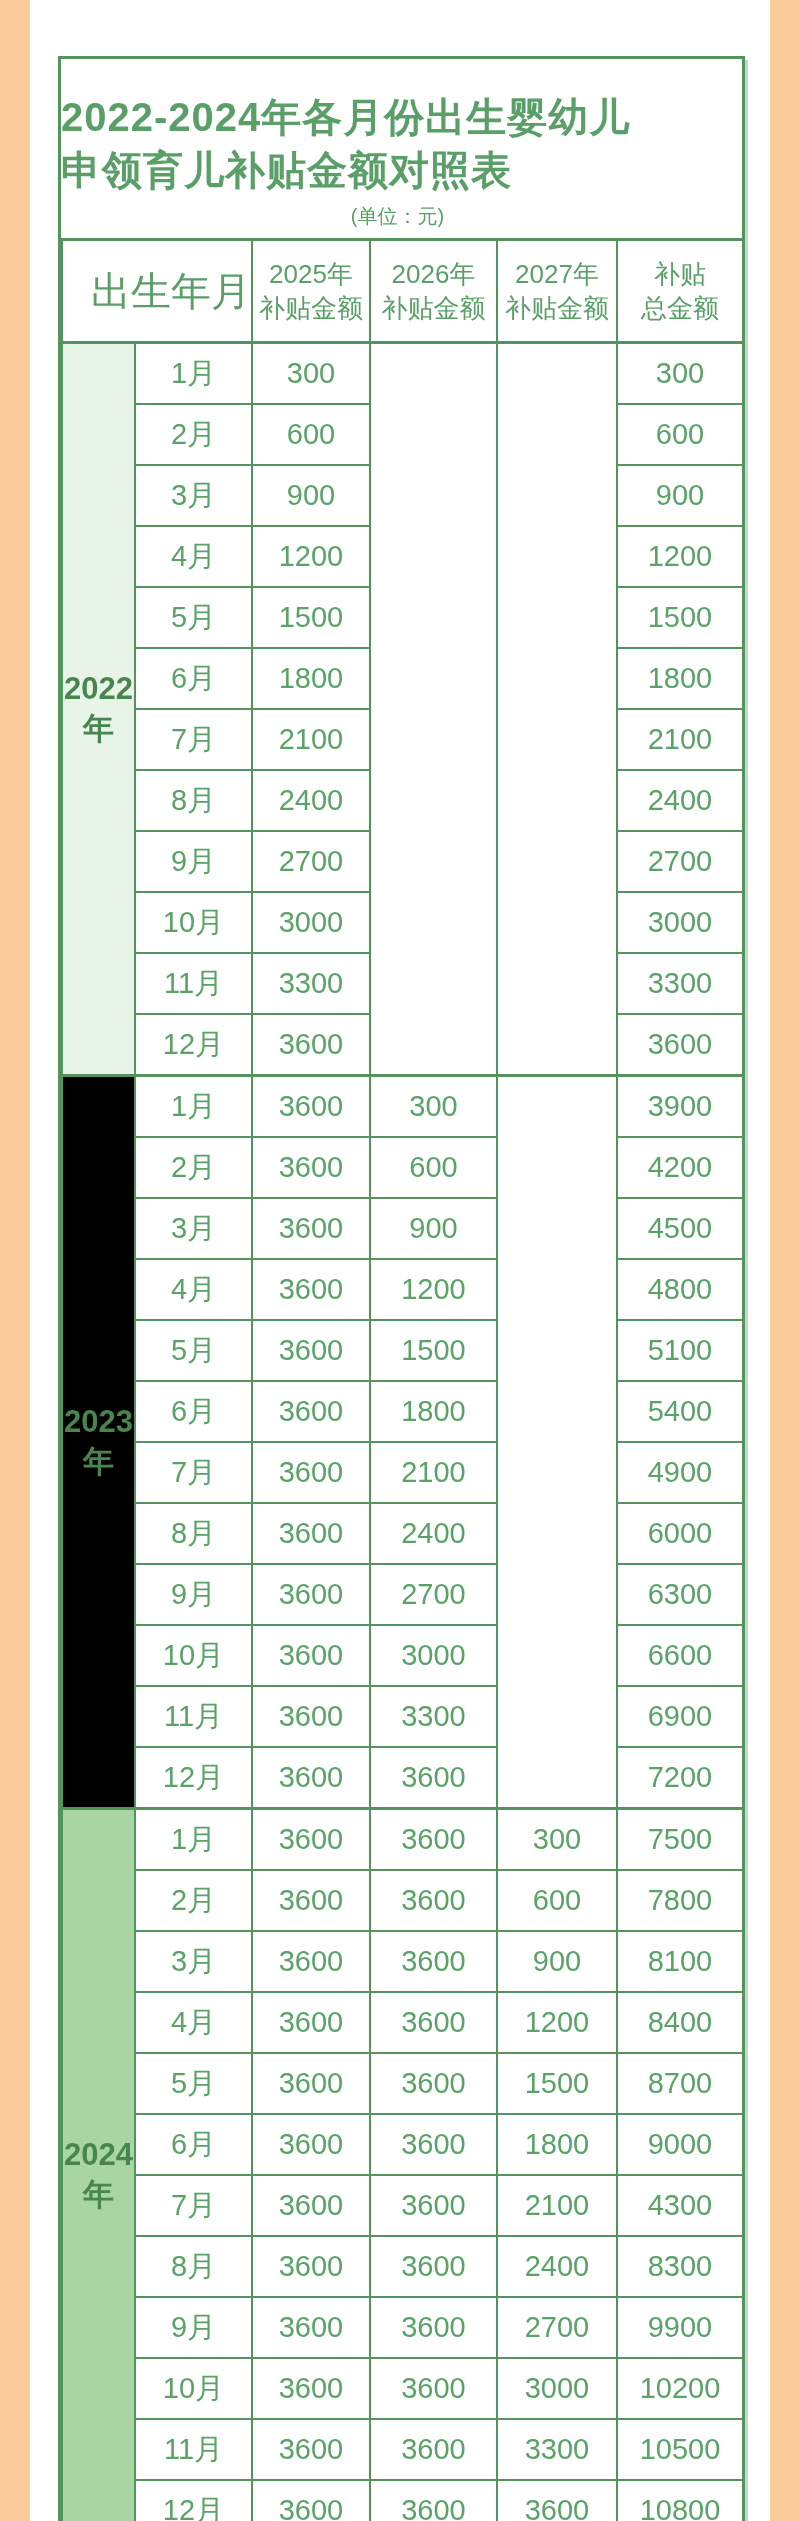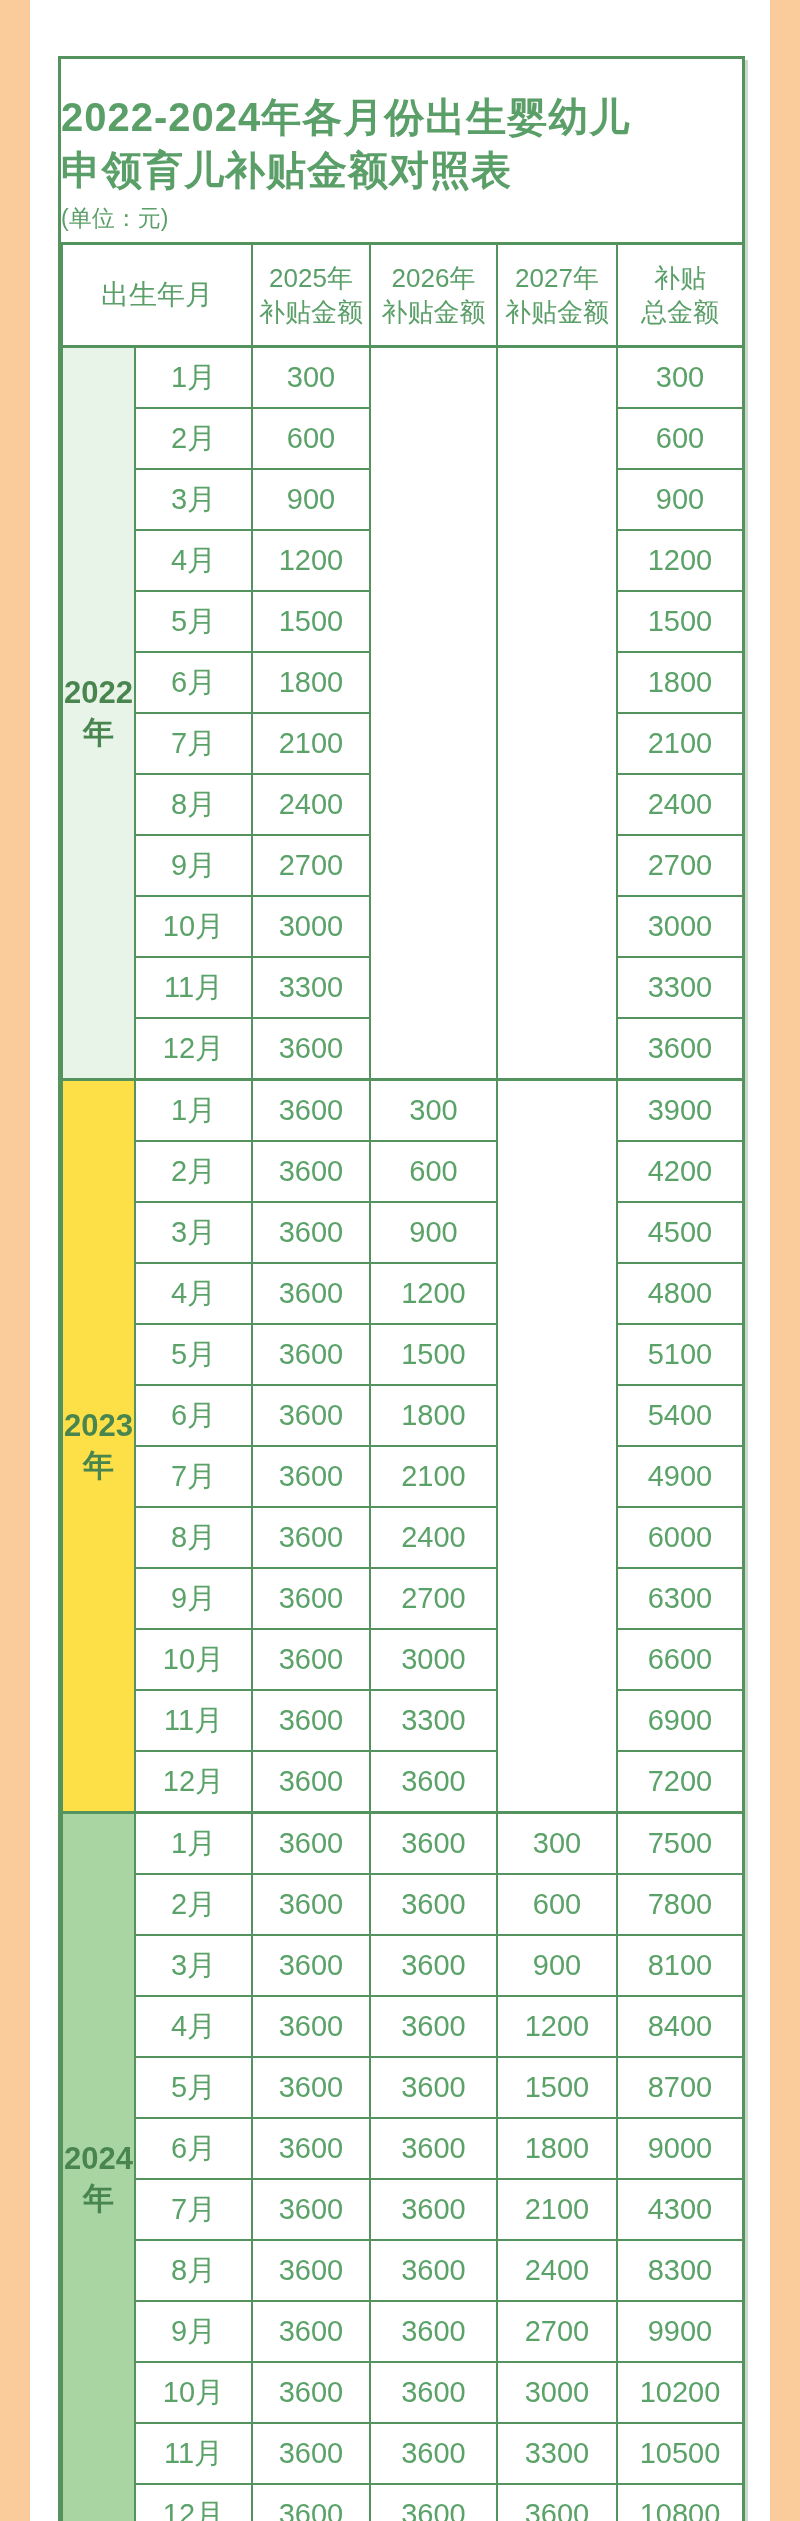--- a/index.html
+++ b/index.html
@@ -11,33 +11,33 @@
     position:absolute;left:58px;top:56px;width:681px;
     background:#ffffff;border:3px solid #54935E;
     box-shadow:3px 4px 0 rgba(110,140,110,0.35);
   }
   .title-block{padding-top:32px;}
   .title-line{
     text-align:left;color:#5A9E68;font-weight:bold;
     font-size:40px;line-height:53px;letter-spacing:1px;
   }
   .unit-note{
-    text-align:left;color:#5A9E68;font-size:23px;
+    text-align:center;color:#5A9E68;font-size:20px;
     padding:6px 8px 8px 0;
   }
   table{border-collapse:collapse;width:681px;table-layout:fixed;}
   col.c-year{width:73px;}
   col.c-month{width:117px;}
   col.c-2025{width:118px;}
   col.c-2026{width:127px;}
   col.c-2027{width:120px;}
   col.c-total{width:126px;}
   th,td{border:2px solid #54935E;text-align:center;vertical-align:middle;padding:0;}
   thead th{height:100px;color:#5A9E68;font-weight:normal;background:#ffffff;border-top-width:3px;border-bottom-width:3px;}
-  .h-main{font-size:28px;line-height:36px;}
+  .h-main{font-size:40px;line-height:36px;text-align:right;}
   .h1{font-size:26px;line-height:34px;}
   .h2{font-size:26px;line-height:34px;}
   tbody td{height:59px;color:#5AA268;font-size:29px;}
   td.year-cell{font-weight:bold;color:#48854F;font-size:31px;line-height:40px;margin-left:16px;}
   tr.section-start td{border-top-width:3px;}
 </style>
 </head>
 <body>
 
 <div class="strip strip-left"></div>
@@ -143,21 +143,21 @@
           <td>11月</td>
           <td>3300</td>
           <td>3300</td>
         </tr>
         <tr>
           <td>12月</td>
           <td>3600</td>
           <td>3600</td>
         </tr>
         <tr class="section-start">
-          <td class="year-cell" rowspan="12" style="background: #fde047;">
+          <td class="year-cell" rowspan="12" style="background: #000000;">
             <div>2023</div>
             <div>年</div>
           </td>
           <td>1月</td>
           <td>3600</td>
           <td>300</td>
           <td rowspan="12"></td>
           <td>3900</td>
         </tr>
         <tr>

